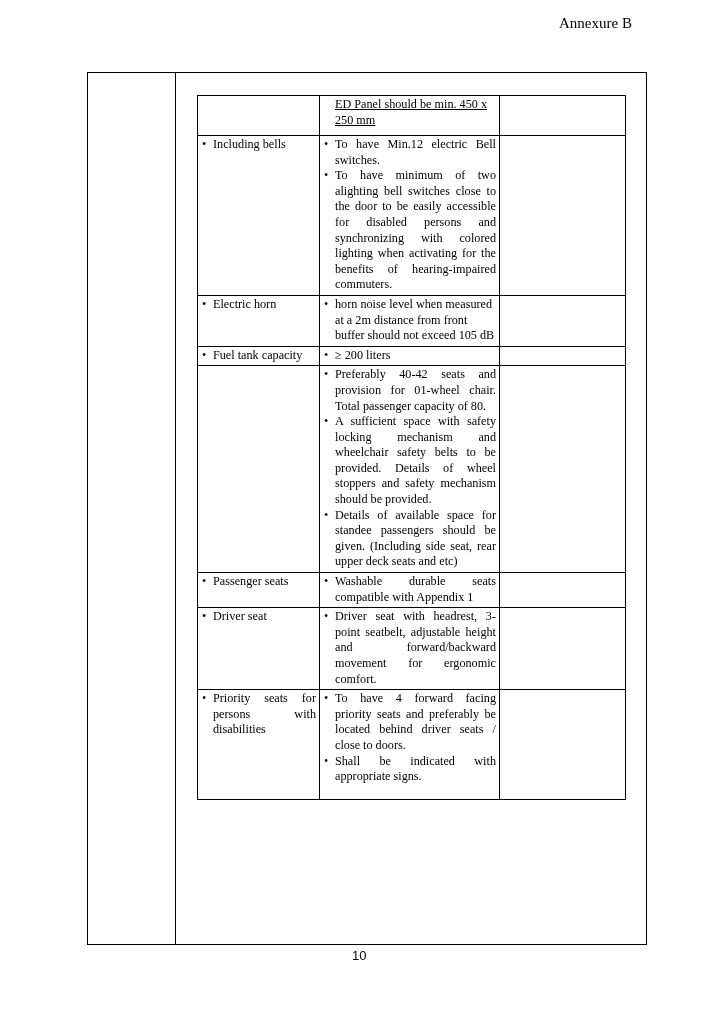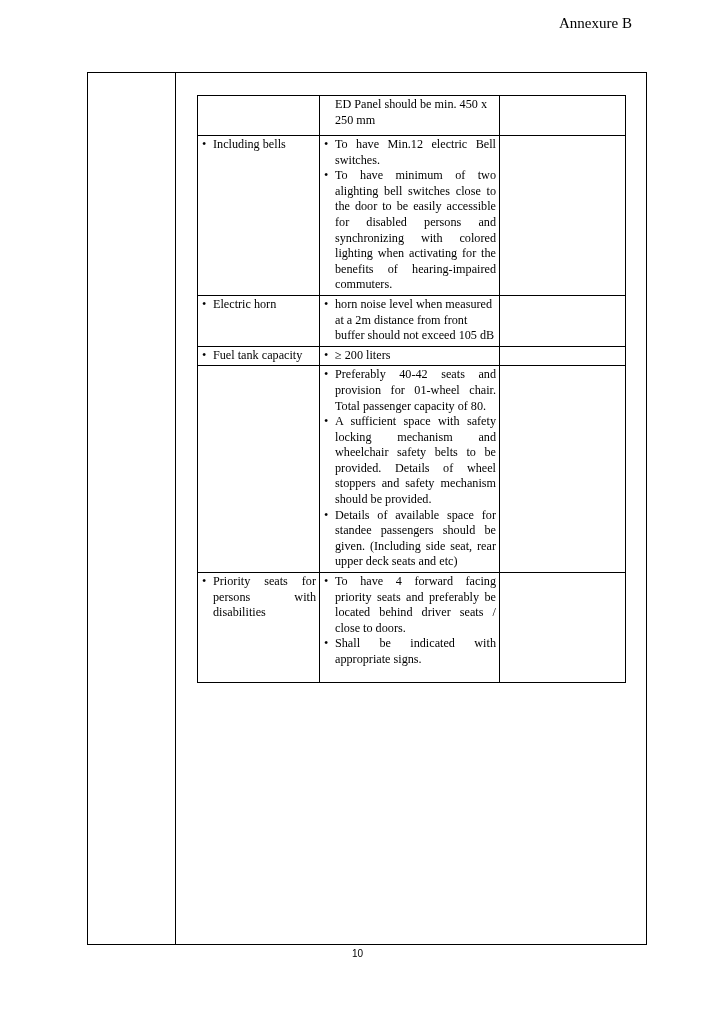--- a/index.html
+++ b/index.html
@@ -2,32 +2,32 @@
 <html><head>
 <meta charset="utf-8">
 <style>
   html, body { margin:0; padding:0; background:#ffffff; }
   body { width:723px; height:1024px; position:relative; overflow:hidden;
          font-family:"Liberation Serif", "DejaVu Serif", serif; color:#000; }
   .annex { position:absolute; top:15px; left:559px; font-size:15px; }
   .frame { position:absolute; left:87px; top:72px; width:560px; height:873px;
            border:1px solid #000; box-sizing:border-box; }
   .frame-div { position:absolute; left:175px; top:72px; width:1px; height:873px; background:#000; }
-  .pagenum { position:absolute; top:948px; left:352px; font-family:"Liberation Sans", "DejaVu Sans", sans-serif; font-size:10px; }
+  .pagenum { position:absolute; top:948px; left:352px; font-family:"Liberation Sans", "DejaVu Sans", sans-serif; font-size:13px; }
   table.spec { position:absolute; left:197px; top:95px; width:429px; border-collapse:collapse;
                font-size:12.2px; line-height:15.6px; }
   table.spec td { border:1px solid #000; vertical-align:top; padding:1px 3px 2px 4px; }
   td.c1 { width:114px; }
   td.c2 { width:172px; text-align:justify; }
   td.c3 { width:118px; }
   td.sec { font-weight:bold; padding:1px 4px 8px 4px; }
   ul { margin:0; padding:0; list-style:none; }
   li { position:relative; padding-left:11px; text-align:justify; }
   li::before { content:"\2022"; position:absolute; left:0; top:0; }
-  .cont { padding-left:11px; display:block; }
+  .cont { padding-left:11px; display:block;text-decoration:underline; }
   .justify-left { text-align:left; }
 </style>
 </head>
 <body>
 
 <div class="annex">Annexure B</div>
 <div class="frame"></div>
 <div class="frame-div"></div>
 
 <table class="spec">
@@ -91,21 +91,47 @@
         <ul>
           <li>Preferably 40-42 seats and provision for 01-wheel chair. Total passenger capacity of 80.</li>
           <li>A sufficient space with safety locking mechanism and wheelchair safety belts to be provided. Details of wheel stoppers and safety mechanism should be provided.</li>
           <li>Details of available space for standee passengers should be given. (Including side seat, rear upper deck seats and etc)</li>
         </ul>
       </td>
       <td class="c3"></td>
     </tr>
 
 
+    <tr>
+      <td class="c1">
+        <ul>
+            <li style="text-align:left">Passenger seats</li>
+          </ul>
+      </td>
+      <td class="c2">
+        <ul>
+            <li>Washable durable seats compatible with Appendix 1</li>
+          </ul>
+      </td>
+      <td class="c3"></td>
+    </tr>
 
+    <tr>
+      <td class="c1">
+        <ul>
+            <li>Driver seat</li>
+          </ul>
+      </td>
+      <td class="c2">
+        <ul>
+            <li>Driver seat with headrest, 3-point seatbelt, adjustable height and forward/backward movement for ergonomic comfort.</li>
+          </ul>
+      </td>
+      <td class="c3"></td>
+    </tr>
 
     <tr>
       <td class="c1" style="height:106px">
         <ul>
             <li>Priority seats for persons with disabilities</li>
           </ul>
       </td>
       <td class="c2">
         <ul>
           <li>To have 4 forward facing priority seats and preferably be located behind driver seats / close to doors.</li>

